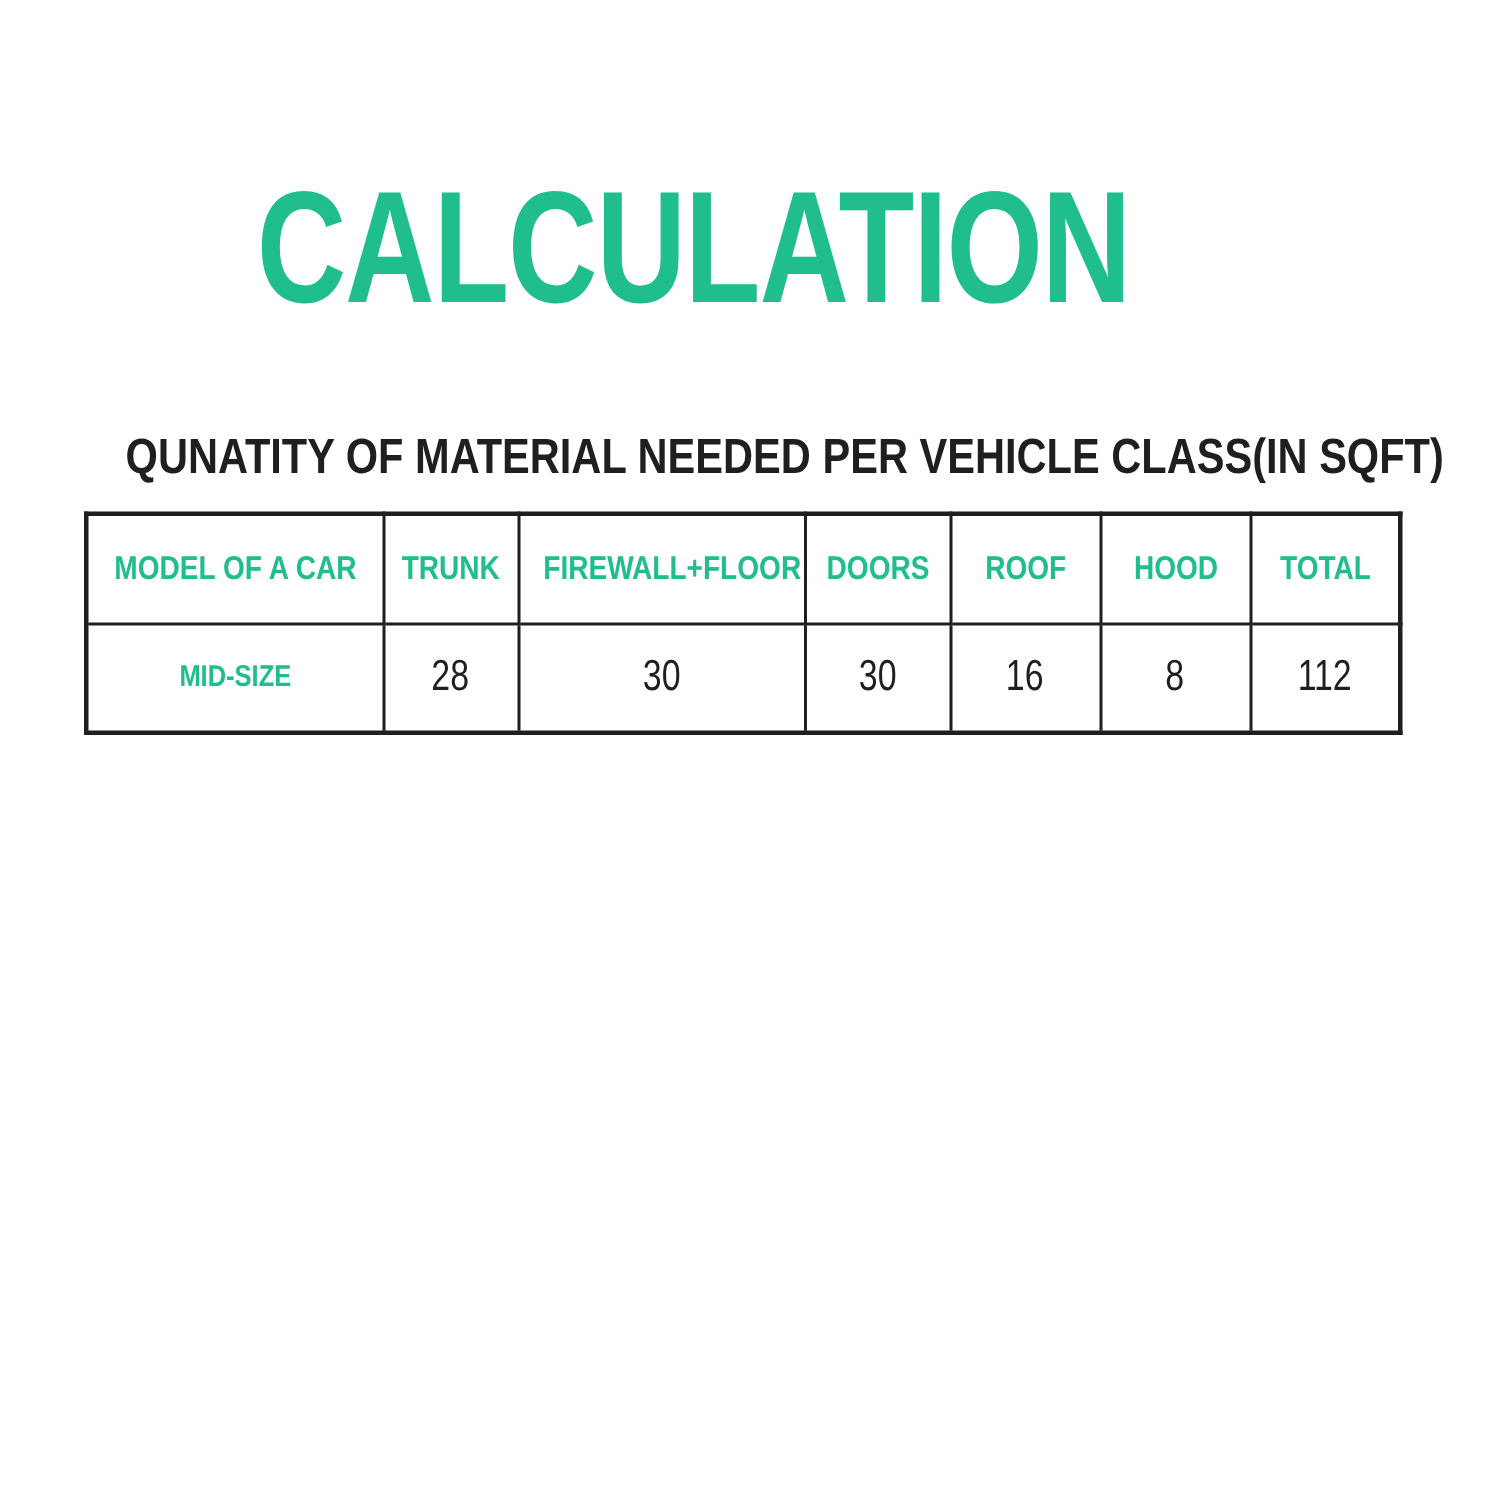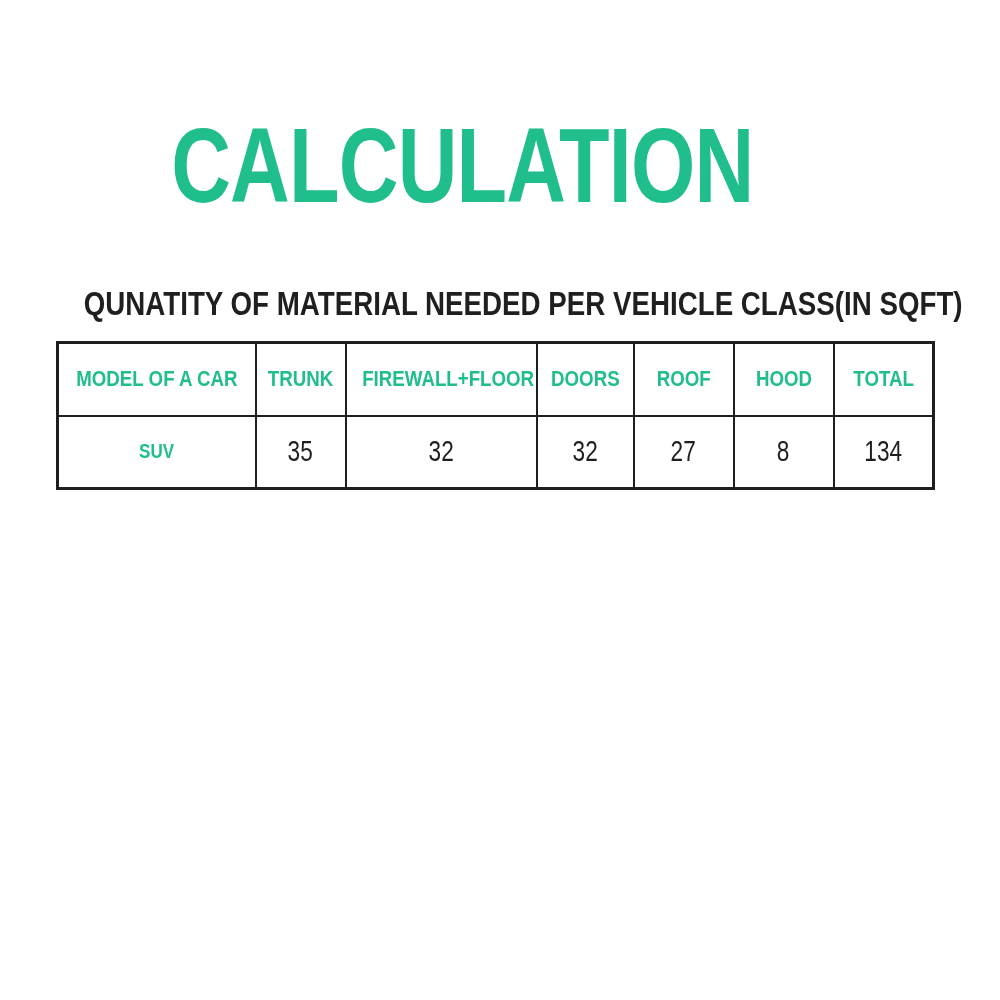--- a/index.html
+++ b/index.html
@@ -124,22 +124,22 @@
       <th><span class="cond head-label">TRUNK</span></th>
       <th><span class="cond head-label">FIREWALL+FLOOR</span></th>
       <th><span class="cond head-label">DOORS</span></th>
       <th><span class="cond head-label">ROOF</span></th>
       <th><span class="cond head-label">HOOD</span></th>
       <th><span class="cond head-label">TOTAL</span></th>
     </tr>
   </thead>
   <tbody>
     <tr>
-      <td><span class="cond row-label">SUV</span></td>
-      <td><span class="cond num">35</span></td>
-      <td><span class="cond num">32</span></td>
-      <td><span class="cond num">32</span></td>
-      <td><span class="cond num">27</span></td>
+      <td><span class="cond row-label">MID-SIZE</span></td>
+      <td><span class="cond num">28</span></td>
+      <td><span class="cond num">30</span></td>
+      <td><span class="cond num">30</span></td>
+      <td><span class="cond num">16</span></td>
       <td><span class="cond num">8</span></td>
-      <td><span class="cond num">134</span></td>
+      <td><span class="cond num">112</span></td>
     </tr>
   </tbody>
 </table>
 
 </body></html>

